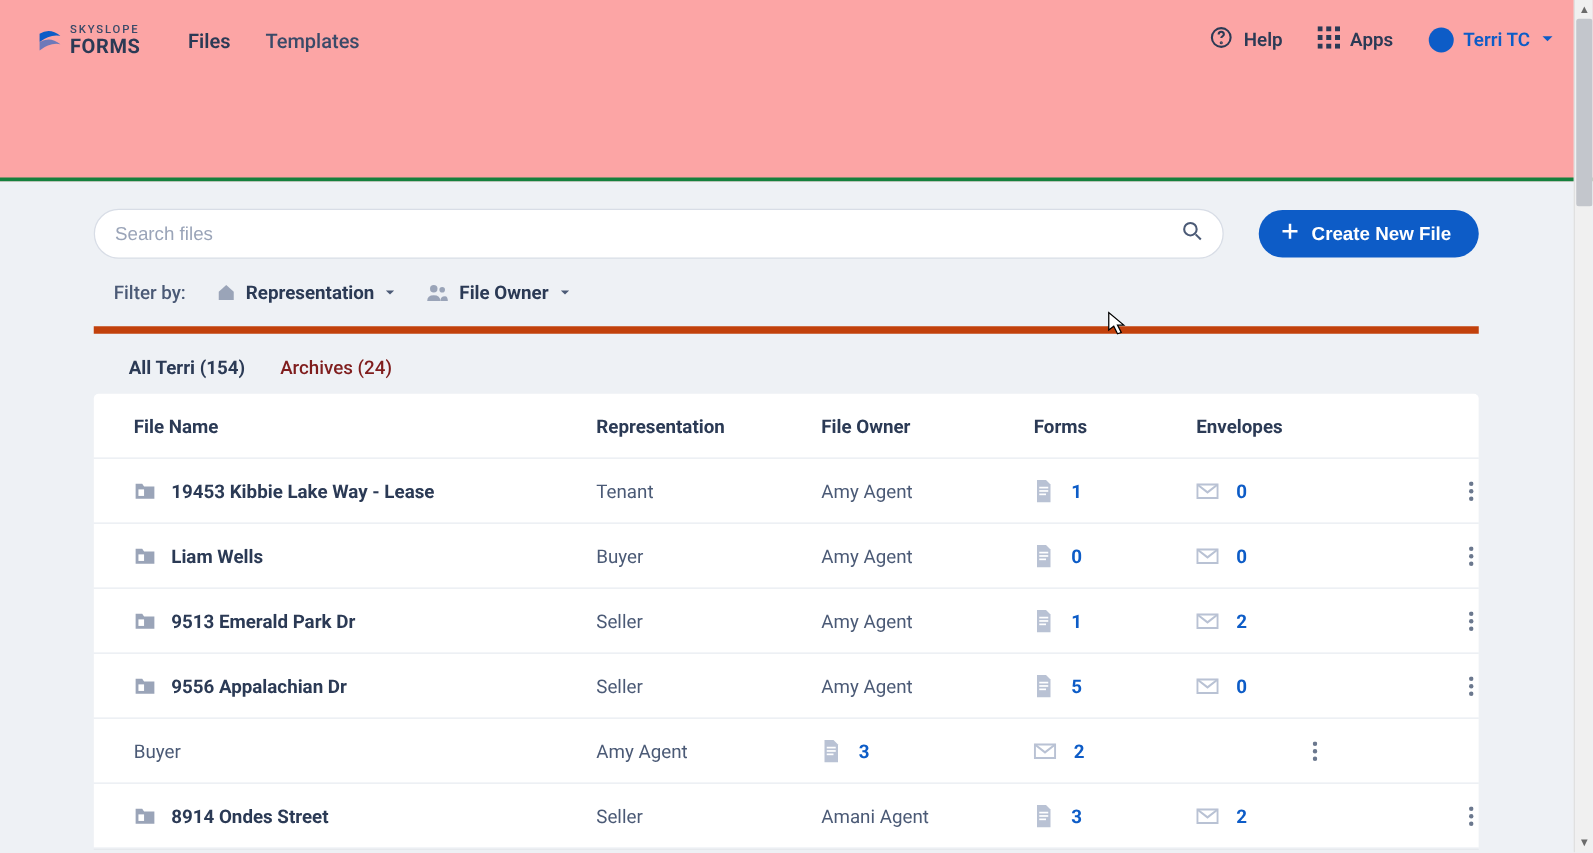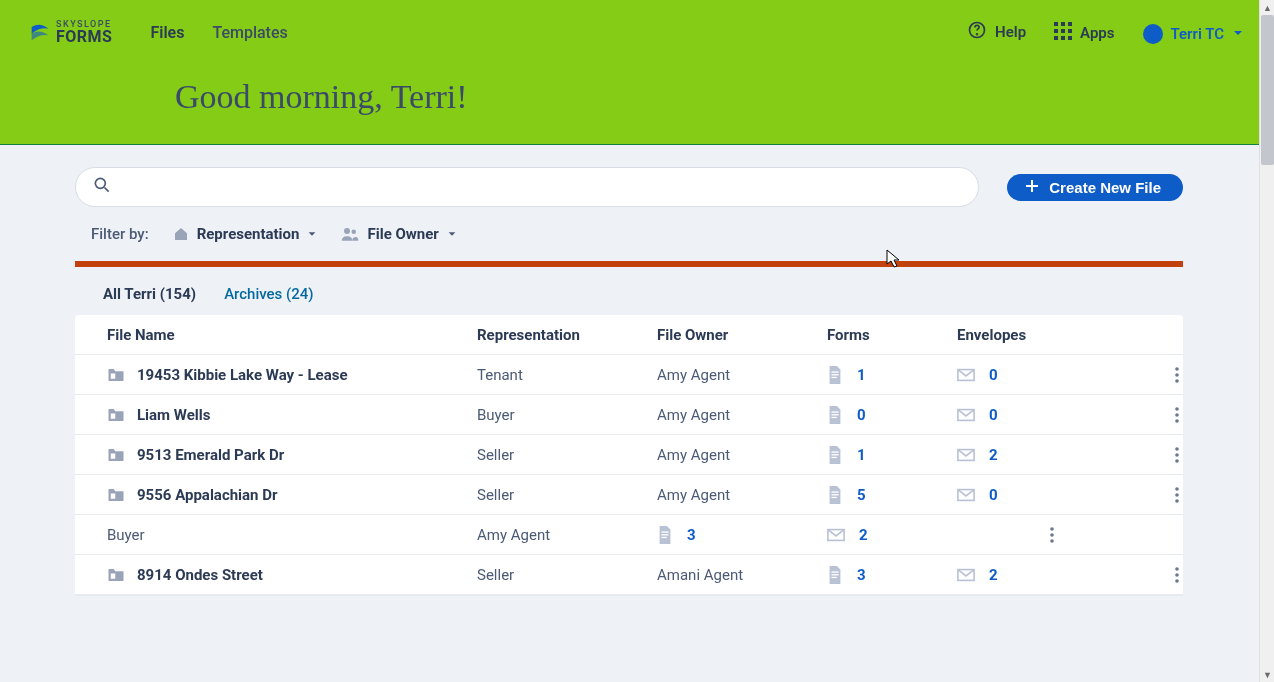--- a/index.html
+++ b/index.html
@@ -8,23 +8,23 @@
     background: #eef1f5;
     color: #2b3a55;
     width: 1274px;
     height: 682px;
     overflow: hidden;
     position: relative;
   }
 
   
   .header-area {
-    background: #84cc16;
+    background: #fca5a5;
     height: 145px;
-    border-bottom: 1px solid #15803d;
+    border-bottom: 3px solid #15803d;
   }
   .topbar {
     display: flex;
     align-items: center;
     height: 64px;
     padding: 0 30px 0 30px;
   }
   .logo {
     display: flex;
     align-items: center;
@@ -59,21 +59,21 @@
     font-size: 16px;
     font-weight: 600;
     color: #2b3a55;
     text-decoration: none;
     cursor: pointer;
   }
   .nav a.secondary { font-weight: 500; color: #3a4a68; }
   .topbar-spacer { flex: 1; }
   .toolbar-right {
     display: flex;
-    align-items: flex-end;
+    align-items: center;
     gap: 28px;
   }
   .help-item, .apps-item, .user-item {
     display: flex;
     align-items: center;
     gap: 8px;
     cursor: pointer;
     font-size: 15px;
     font-weight: 600;
     color: #2b3a55;
@@ -124,21 +124,21 @@
     font-size: 15px;
     color: #2b3a55;
     background: transparent;
   }
   .search-box input::placeholder { color: #9aa4b8; }
   .btn-create {
     background: #0d5cc7;
     color: #ffffff;
     border: none;
     border-radius: 999px;
-    height: 27px;
+    height: 38px;
     padding: 0 22px 0 18px;
     font-size: 15px;
     font-weight: 700;
     display: flex;
     align-items: center;
     gap: 10px;
     cursor: pointer;
   }
 
   .filter-row {
@@ -160,34 +160,34 @@
     cursor: pointer;
   }
   .filter-chip .icon { color: #9aa4b8; display:flex; }
 
   .tabs {
     display: flex;
     gap: 28px;
     padding: 18px 0 12px 28px;
     font-size: 15px;
   }
-  .tab { cursor: pointer; color: #0369a1; font-weight: 500; }
+  .tab { cursor: pointer; color: #7f1d1d; font-weight: 500; }
   .tab.active { color: #2b3a55; font-weight: 700; }
 
   .table {
     background: #ffffff;
     border-radius: 4px 4px 0 0;
     box-shadow: 0 1px 0 rgba(0,0,0,0.03);
   }
   .thead, .trow {
     display: grid;
     grid-template-columns: 370px 180px 170px 130px 190px 60px;
     align-items: center;
     padding: 0 0 0 32px;
-    height: 40px;
+    height: 52px;
     border-bottom: 1px solid #e8ebf1;
     font-size: 15px;
   }
   .thead {
     font-weight: 700;
     color: #2b3a55;
   }
   .trow {
     color: #4b5a76;
     cursor: pointer;
@@ -301,29 +301,27 @@
         <span>Terri TC</span>
         <span>
           <svg width="12" height="12" viewBox="0 0 12 12" fill="#0d5cc7">
               <path d="M2 4 L6 8 L10 4 Z"></path>
             </svg>
         </span>
       </div>
     </div>
   </div>
 
-  <div class="greeting">
-    <h1>Good morning, Terri!</h1>
-  </div>
 </div>
 
 <div class="content">
 
   <div class="search-row">
     <div class="search-box">
+      <input type="text" placeholder="Search files" style="">
       <span>
         <svg width="20" height="20" viewBox="0 0 24 24" fill="none" stroke="#4b5a76" stroke-width="2">
             <circle cx="10" cy="10" r="6"></circle>
             <path d="M15 15 L20 20"></path>
           </svg>
       </span>
     </div>
     <button class="btn-create">
       <span>
         <svg width="14" height="14" viewBox="0 0 14 14" stroke="#fff" stroke-width="2">

